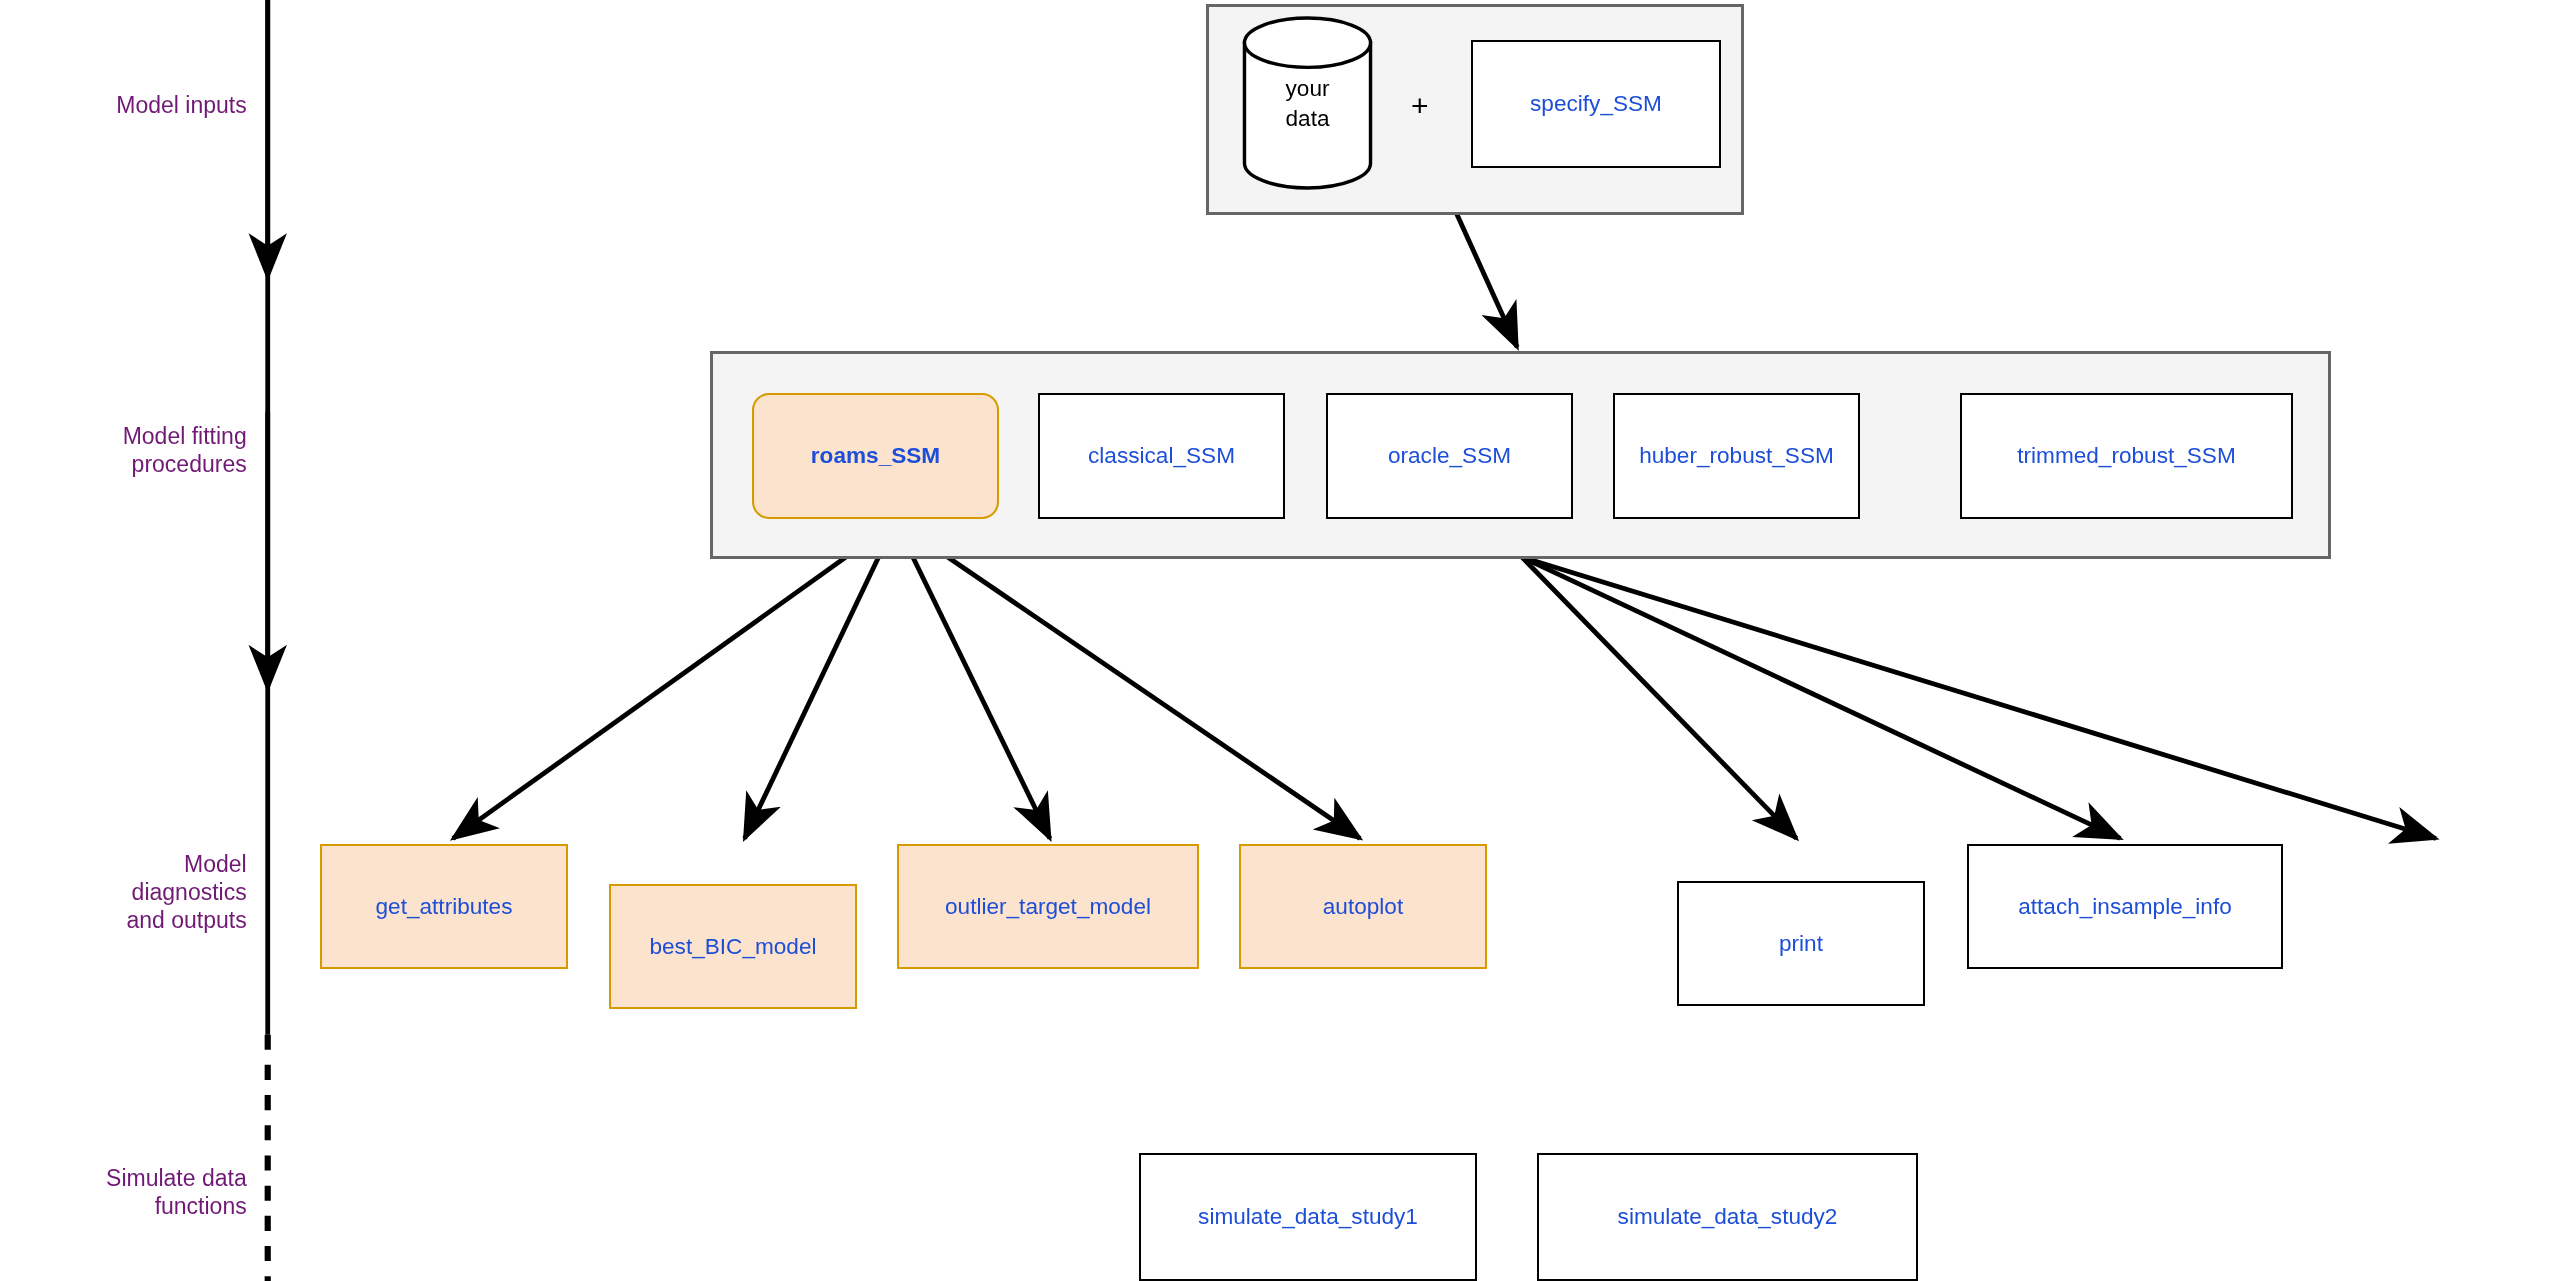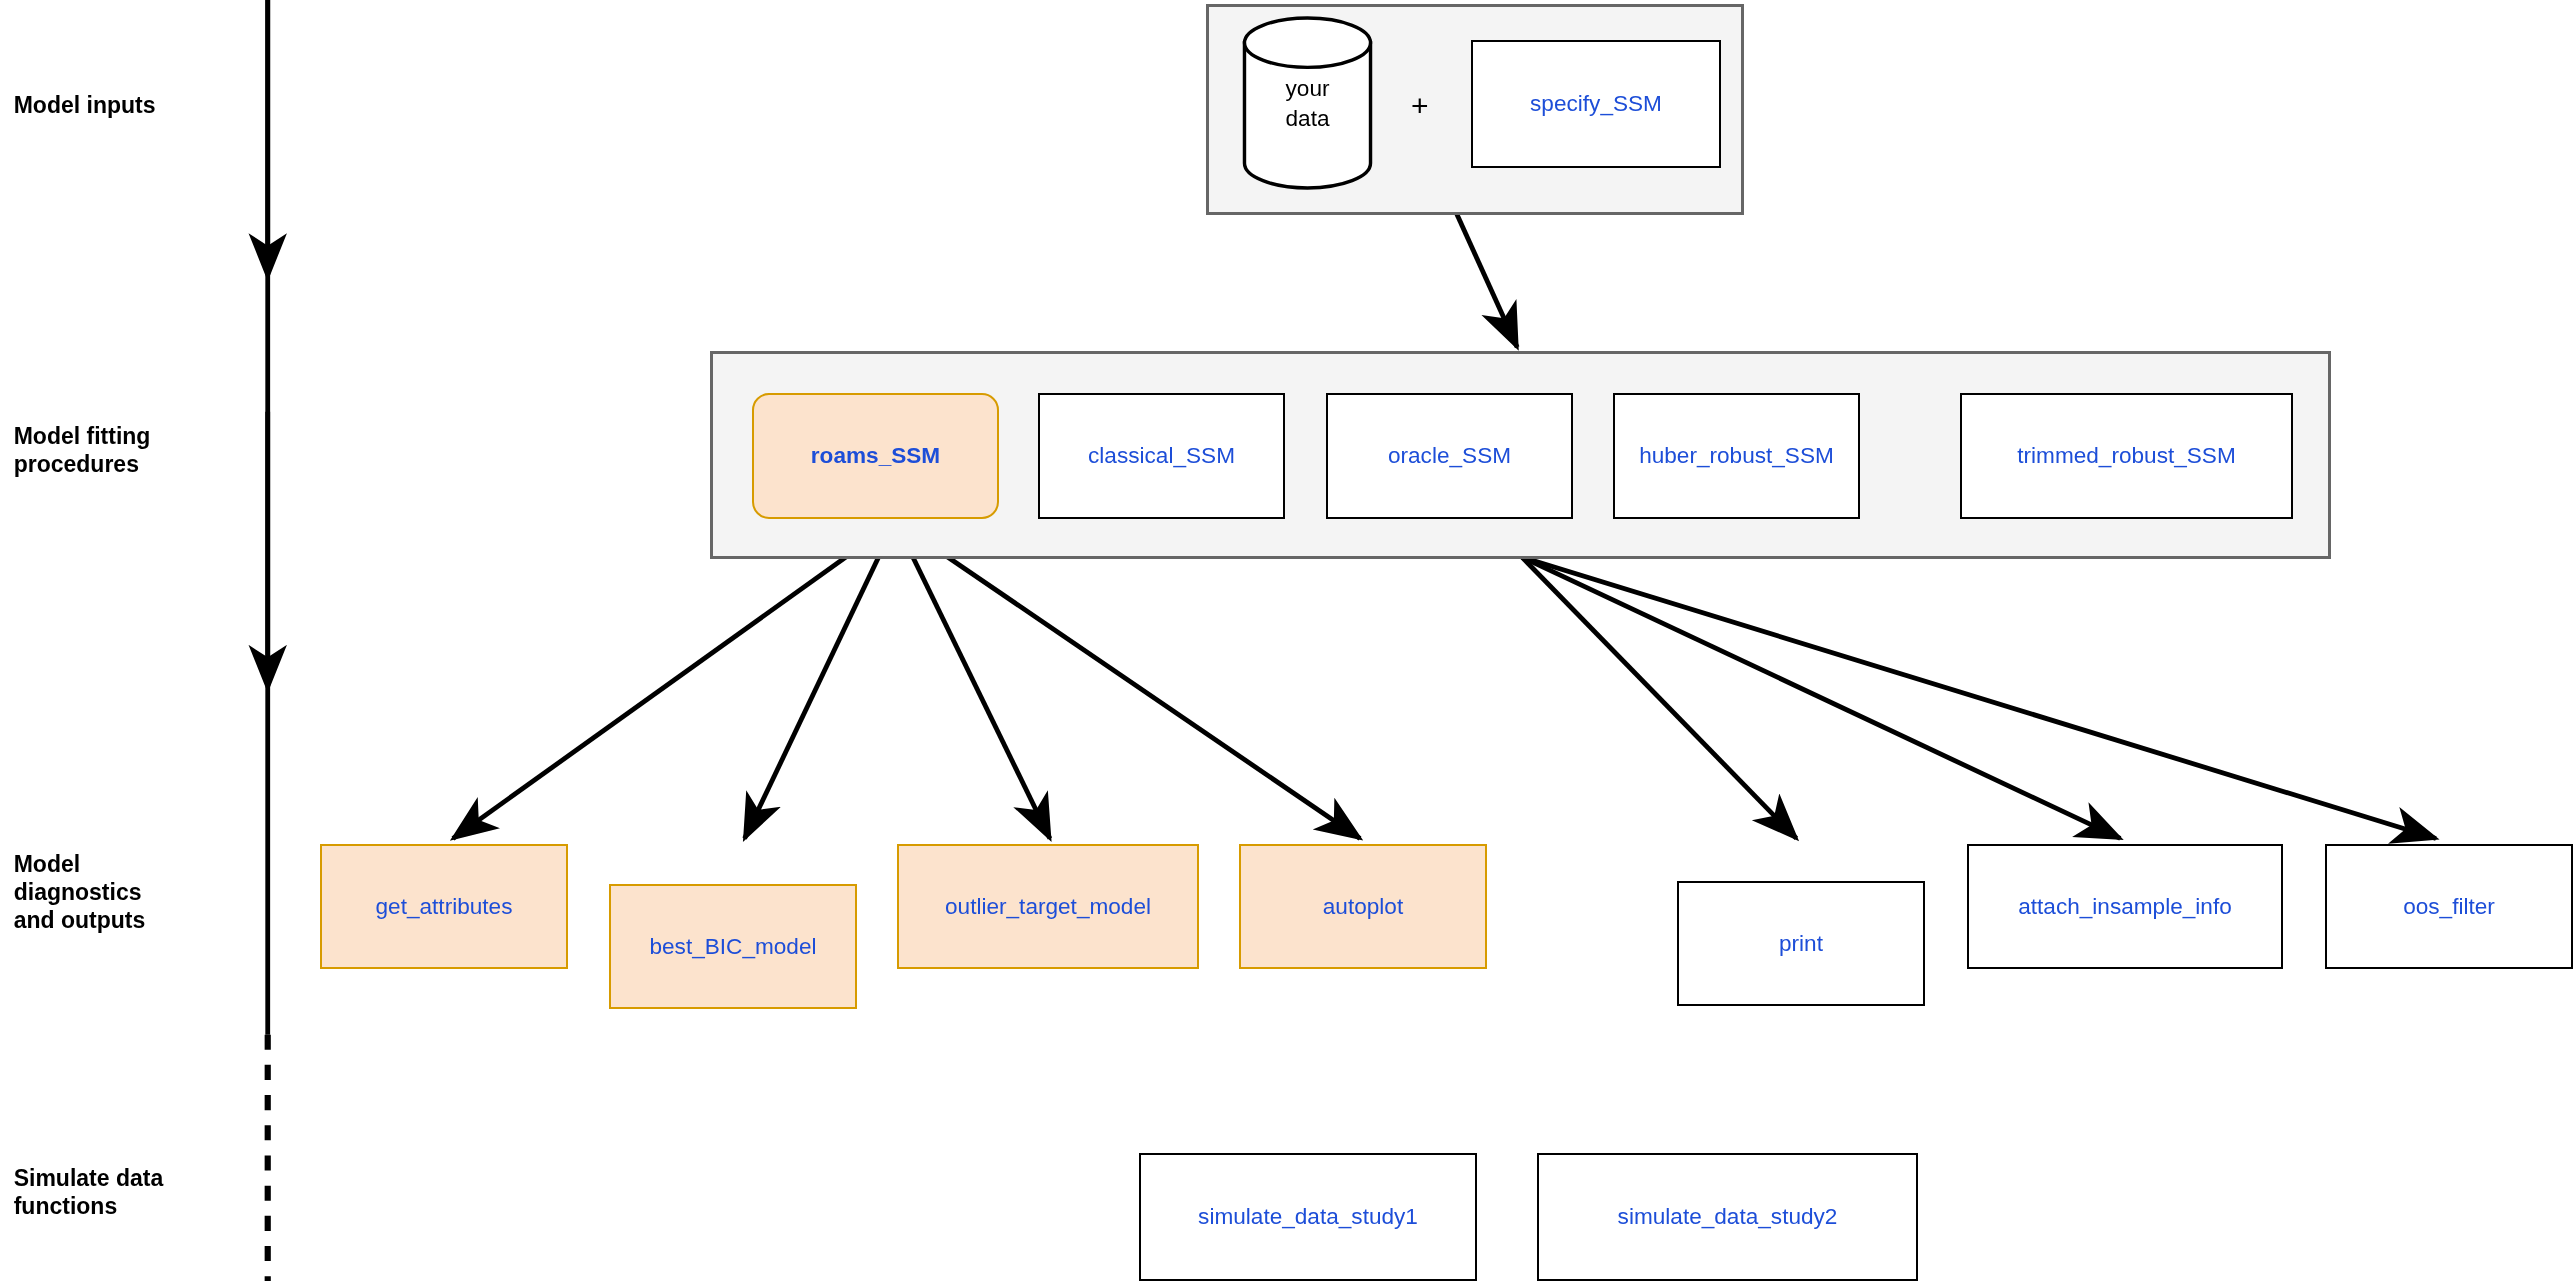--- a/index.html
+++ b/index.html
@@ -1,22 +1,22 @@
 <!DOCTYPE html>
 <html style="font-size:11px"><head>
 <meta charset="utf-8">
 <style>
   html,body{margin:0;padding:0;background:#ffffff;}
   body{width:2576px;height:1281px;position:relative;overflow:hidden;
        font-family:"Liberation Sans","DejaVu Sans",sans-serif;color:#000;}
   .stage{position:absolute;left:0;top:0;width:2576px;height:1281px;}
   .svg-layer{position:absolute;left:0;top:0;width:2576px;height:1281px;pointer-events:none;}
 
-  .row-label{position:absolute;font-weight:bold;font-size:23px;line-height:1.22;
-             text-align:left;color:#000000;white-space:pre-line;}
+  .row-label{position:absolute;font-weight:normal;font-size:23px;line-height:1.22;
+             text-align:right;color:#701a75;white-space:pre-line;}
 
   .group-box{position:absolute;background:#f4f4f4;border:3.4px solid #666666;box-sizing:border-box;}
 
   .node{position:absolute;box-sizing:border-box;display:flex;align-items:center;
         justify-content:center;text-align:center;font-size:22.6px;color:#1d4ed8;}
   .node.white{background:#ffffff;border:2.7px solid #000000;}
   .node.orange{background:#fce3cd;border:2.7px solid #d79b00;}
   .node.orange.bold{font-weight:bold;}
 
   .cyl{position:absolute;}
@@ -108,20 +108,19 @@
   <div class="node orange" style="left:609px;top:844px;width:248px;height:125px;margin-top:40px;">best_BIC_model</div>
 
   <div class="node orange" style="left:897px;top:844px;width:302px;height:125px;">outlier_target_model</div>
 
   <div class="node orange" style="left:1239px;top:844px;width:248px;height:125px;">autoplot</div>
 
   <div class="node white" style="left:1677px;top:844px;width:248px;height:125px;margin-top:37px;">print</div>
 
   <div class="node white" style="left:1967px;top:844px;width:316px;height:125px;">attach_insample_info</div>
 
-  <div class="node white" style="left:2325px;top:844px;width:248px;height:125px;">oos_filter</div>
 
   <div class="node white" style="left:1139px;top:1153px;width:338px;height:128px;">simulate_data_study1</div>
 
   <div class="node white" style="left:1537px;top:1153px;width:381px;height:128px;">simulate_data_study2</div>
 
 </div>
 
 
 </body></html>

